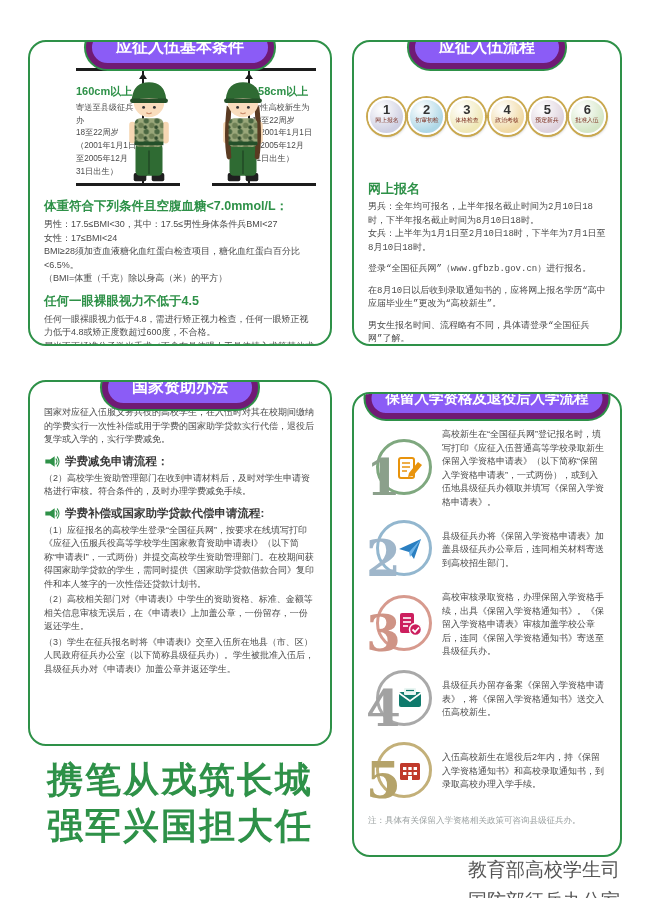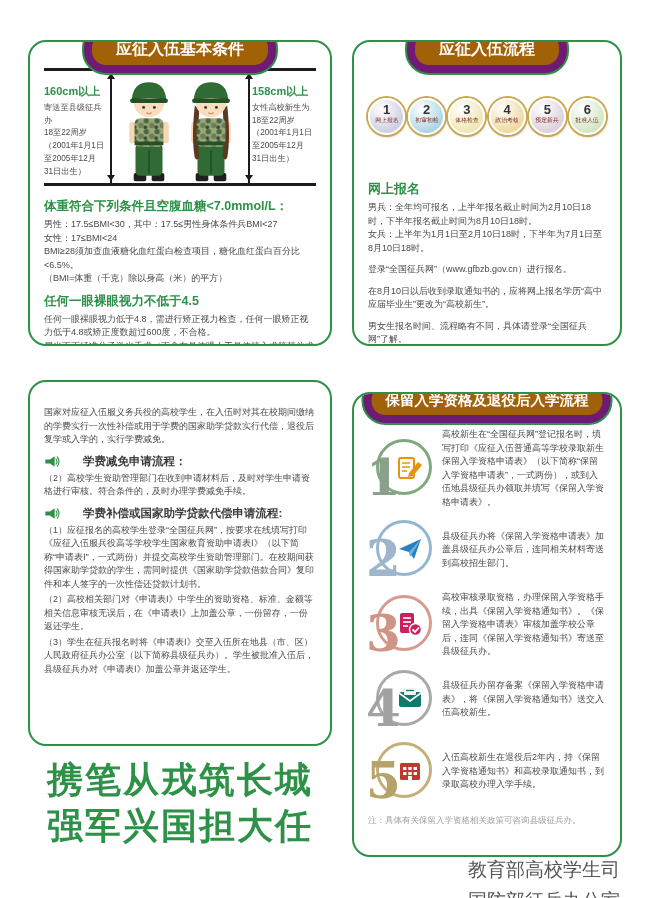--- a/index.html
+++ b/index.html
@@ -1,32 +1,32 @@
 <!DOCTYPE html>
 <html><head>
 <meta charset="utf-8">
 <style>
   * { margin:0; padding:0; box-sizing:border-box; }
   html,body { width:650px; height:898px; background:#fff; font-family:"Liberation Sans", sans-serif; }
   .page { position:relative; width:650px; height:898px; background:#fff; overflow:hidden; }
 
   .panel { position:absolute; border:2px solid #2e9148; border-radius:18px; background:#fff; overflow:hidden; }
-  .pill { position:absolute; top:-1px; left:50%; transform:translateX(-50%); background:#a16207; color:#fff;
+  .pill { position:absolute; top:-1px; left:50%; transform:translateX(-50%); background:#8b5cf6; color:#fff;
           font-weight:bold; font-size:16px; padding:5px 24px; border-radius:22px; white-space:nowrap;
-          border:8px solid #701a75; box-shadow:0 0 0 2px #2e9148; z-index:5; }
+          border:6px solid #701a75; box-shadow:0 0 0 2px #2e9148; z-index:5; }
   .pill.small { font-size:14.5px; padding:5px 14px; }
   .panel-inner { position:absolute; inset:0; padding:26px 14px 8px; }
 
   .gr-head { color:#2e9148; font-weight:bold; font-size:12.5px; margin:6px 0 3px; }
   .body-t { color:#4a4a4a; font-size:9px; line-height:1.5; }
   .note-t { color:#9aa0a0; font-size:8px; font-family:"DejaVu Serif", serif; line-height:1.7; margin-top:2px; }
 
   
   .figures { display:flex; justify-content:space-between; height:122px; margin-top:4px; }
-  .fig-group { position:relative; width:136px; height:122px; }
+  .fig-group { position:relative; width:136px; height:122px;margin-left:32px; }
   .bar-top { position:absolute; top:0; left:0; right:0; height:3px; background:#1c1c1c; }
   .bar-bottom { position:absolute; bottom:4px; left:0; right:0; height:3px; background:#1c1c1c; }
   .v-line { position:absolute; top:3px; bottom:7px; width:2px; background:#1c1c1c; }
   .v-line::before { content:""; position:absolute; top:0; left:-3px; border:4px solid transparent; border-bottom:6px solid #1c1c1c; transform:translateY(-2px); }
   .v-line::after { content:""; position:absolute; bottom:0; left:-3px; border:4px solid transparent; border-top:6px solid #1c1c1c; transform:translateY(2px); }
   .fig-text { position:absolute; top:16px; width:64px; }
   .fig-text .h-label { color:#2e9148; font-weight:bold; font-size:11px; margin-bottom:3px; }
   .fig-text .d-line { display:block; color:#4a4a4a; font-size:8.2px; line-height:1.55; }
   .male .fig-text { left:0; }
   .male .v-line { left:66px; }
@@ -44,24 +44,24 @@
               align-items:center; justify-content:flex-start; padding-top:3px; }
   .p-num { font-size:13px; font-weight:bold; color:#333; line-height:1; }
   .p-label { font-size:6.5px; color:#7a2a1a; line-height:1.1; white-space:nowrap; transform:scale(.9); }
   .pc1{background:radial-gradient(circle at 35% 28%, #fff 0%, #cfd0e2 70%);}
   .pc2{background:radial-gradient(circle at 35% 28%, #fff 0%, #aed7e6 70%);}
   .pc3{background:radial-gradient(circle at 35% 28%, #fff 0%, #efe7b6 70%);}
   .pc4{background:radial-gradient(circle at 35% 28%, #fff 0%, #f0d9a4 70%);}
   .pc5{background:radial-gradient(circle at 35% 28%, #fff 0%, #ded2dd 70%);}
   .pc6{background:radial-gradient(circle at 35% 28%, #fff 0%, #d4e6c6 70%);}
 
-  .para { margin-bottom:8px; }
+  .para { margin-bottom:8px;font-family:Liberation Mono, monospace; }
   .para.tight { margin-bottom:0; }
 
-  .sec-head { display:flex; align-items:center; gap:23px; margin:7px 0 3px; }
+  .sec-head { display:flex; align-items:center; gap:5px; margin:7px 0 3px; }
   .sec-head .t { color:#3a3a3a; font-weight:bold; font-size:11.5px; }
   .item { margin-bottom:2px; }
 
   
   .r-step { display:flex; gap:10px; margin-bottom:10px; align-items:center; }
   .badge { position:relative; width:64px; height:62px; flex-shrink:0; }
   .badge .ring { position:absolute; right:0; top:1px; width:56px; height:56px; border-radius:50%; background:#fff; }
   .badge .num { position:absolute; left:-2px; bottom:-3px; font-family:"DejaVu Serif", serif; font-weight:bold; font-size:50px; line-height:1; }
   .badge svg.step-ic { position:absolute; right:9px; top:17px; }
   .b1 .ring{border:3px solid #7fa87f;} .b1 .num{color:#8ba08b;}
@@ -217,20 +217,21 @@
       <div class="gr-head" style="font-size:13px">网上报名</div>
       <p class="body-t para tight">男兵：全年均可报名，上半年报名截止时间为2月10日18时，下半年报名截止时间为8月10日18时。</p>
       <p class="body-t para">女兵：上半年为1月1日至2月10日18时，下半年为7月1日至8月10日18时。</p>
       <p class="body-t para">登录“全国征兵网”（www.gfbzb.gov.cn）进行报名。</p>
       <p class="body-t para">在8月10日以后收到录取通知书的，应将网上报名学历“高中应届毕业生”更改为“高校新生”。</p>
       <p class="body-t para">男女生报名时间、流程略有不同，具体请登录“全国征兵网”了解。</p>
     </div>
   </section>
 
   <section class="panel" style="left:28px; top:380px; width:304px; height:366px;">
+    <div class="pill" style="top:-16px">国家资助办法</div>
     <div class="panel-inner" style="padding-top:24px">
       <p class="body-t">国家对应征入伍服义务兵役的高校学生，在入伍时对其在校期间缴纳的学费实行一次性补偿或用于学费的国家助学贷款实行代偿，退役后复学或入学的，实行学费减免。</p>
 
       <div class="sec-head">
         <svg width="16" height="13" viewBox="0 0 24 18">
           <path d="M2 6 L9 6 L16 1 L16 17 L9 12 L2 12 Z" fill="#2e9148"></path>
           <path d="M18 5 Q21 9 18 13 M20 2 Q25 9 20 16" stroke="#2e9148" stroke-width="1.6" fill="none" stroke-linecap="round"></path>
         </svg>
         <span class="t">学费减免申请流程：</span>
       </div>

